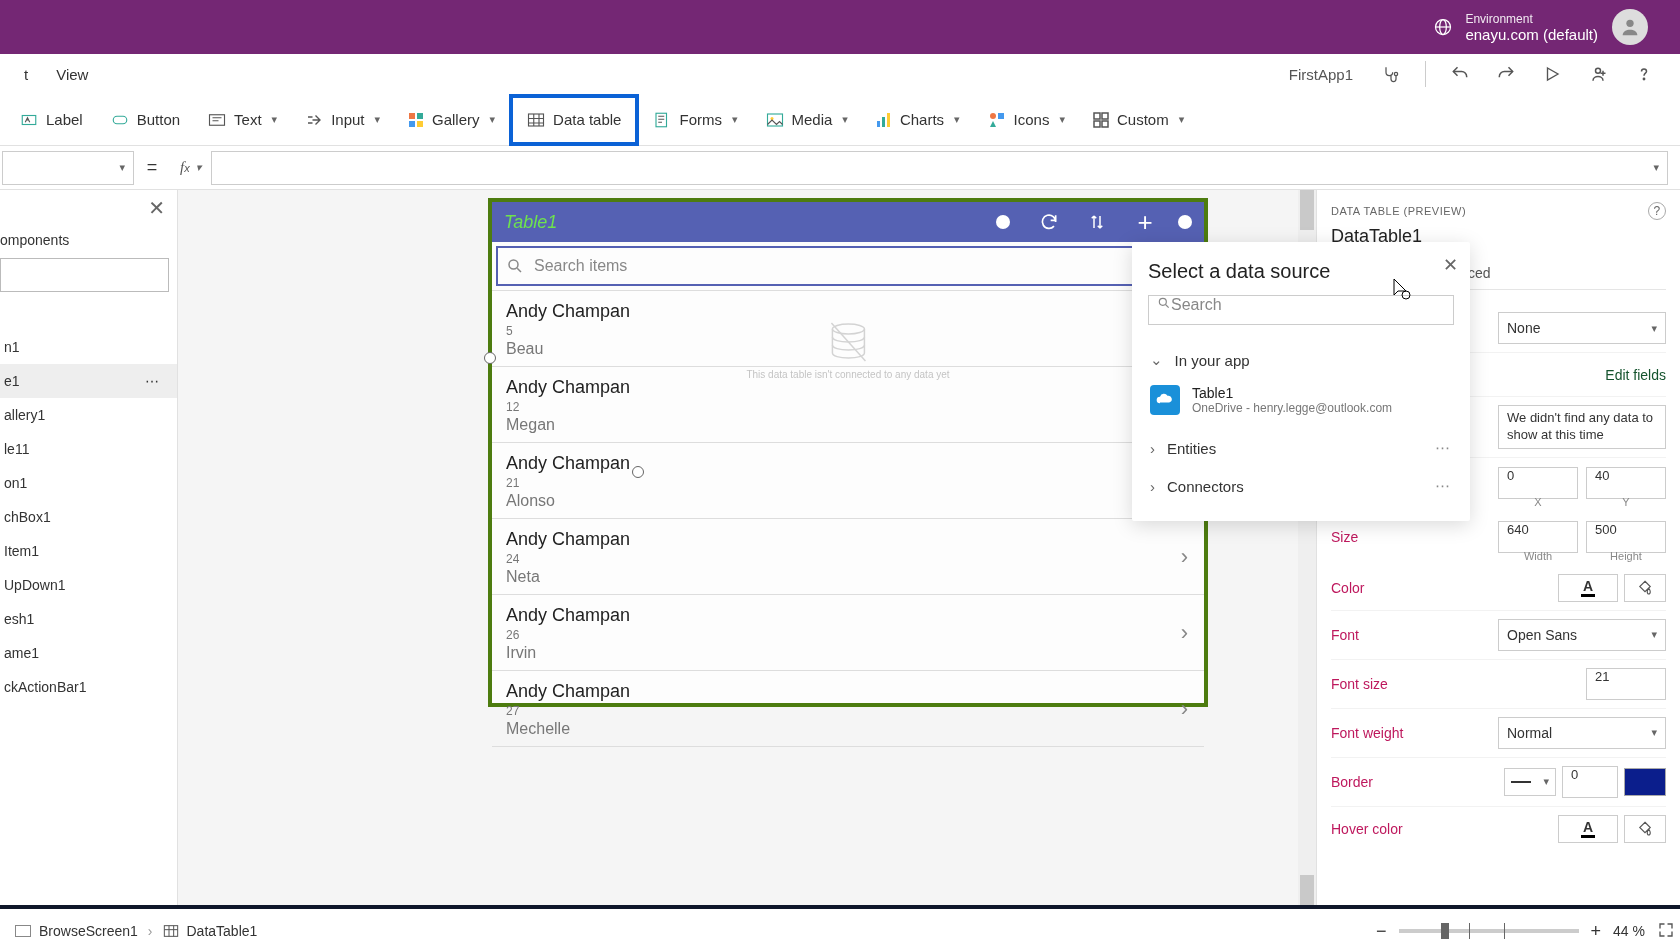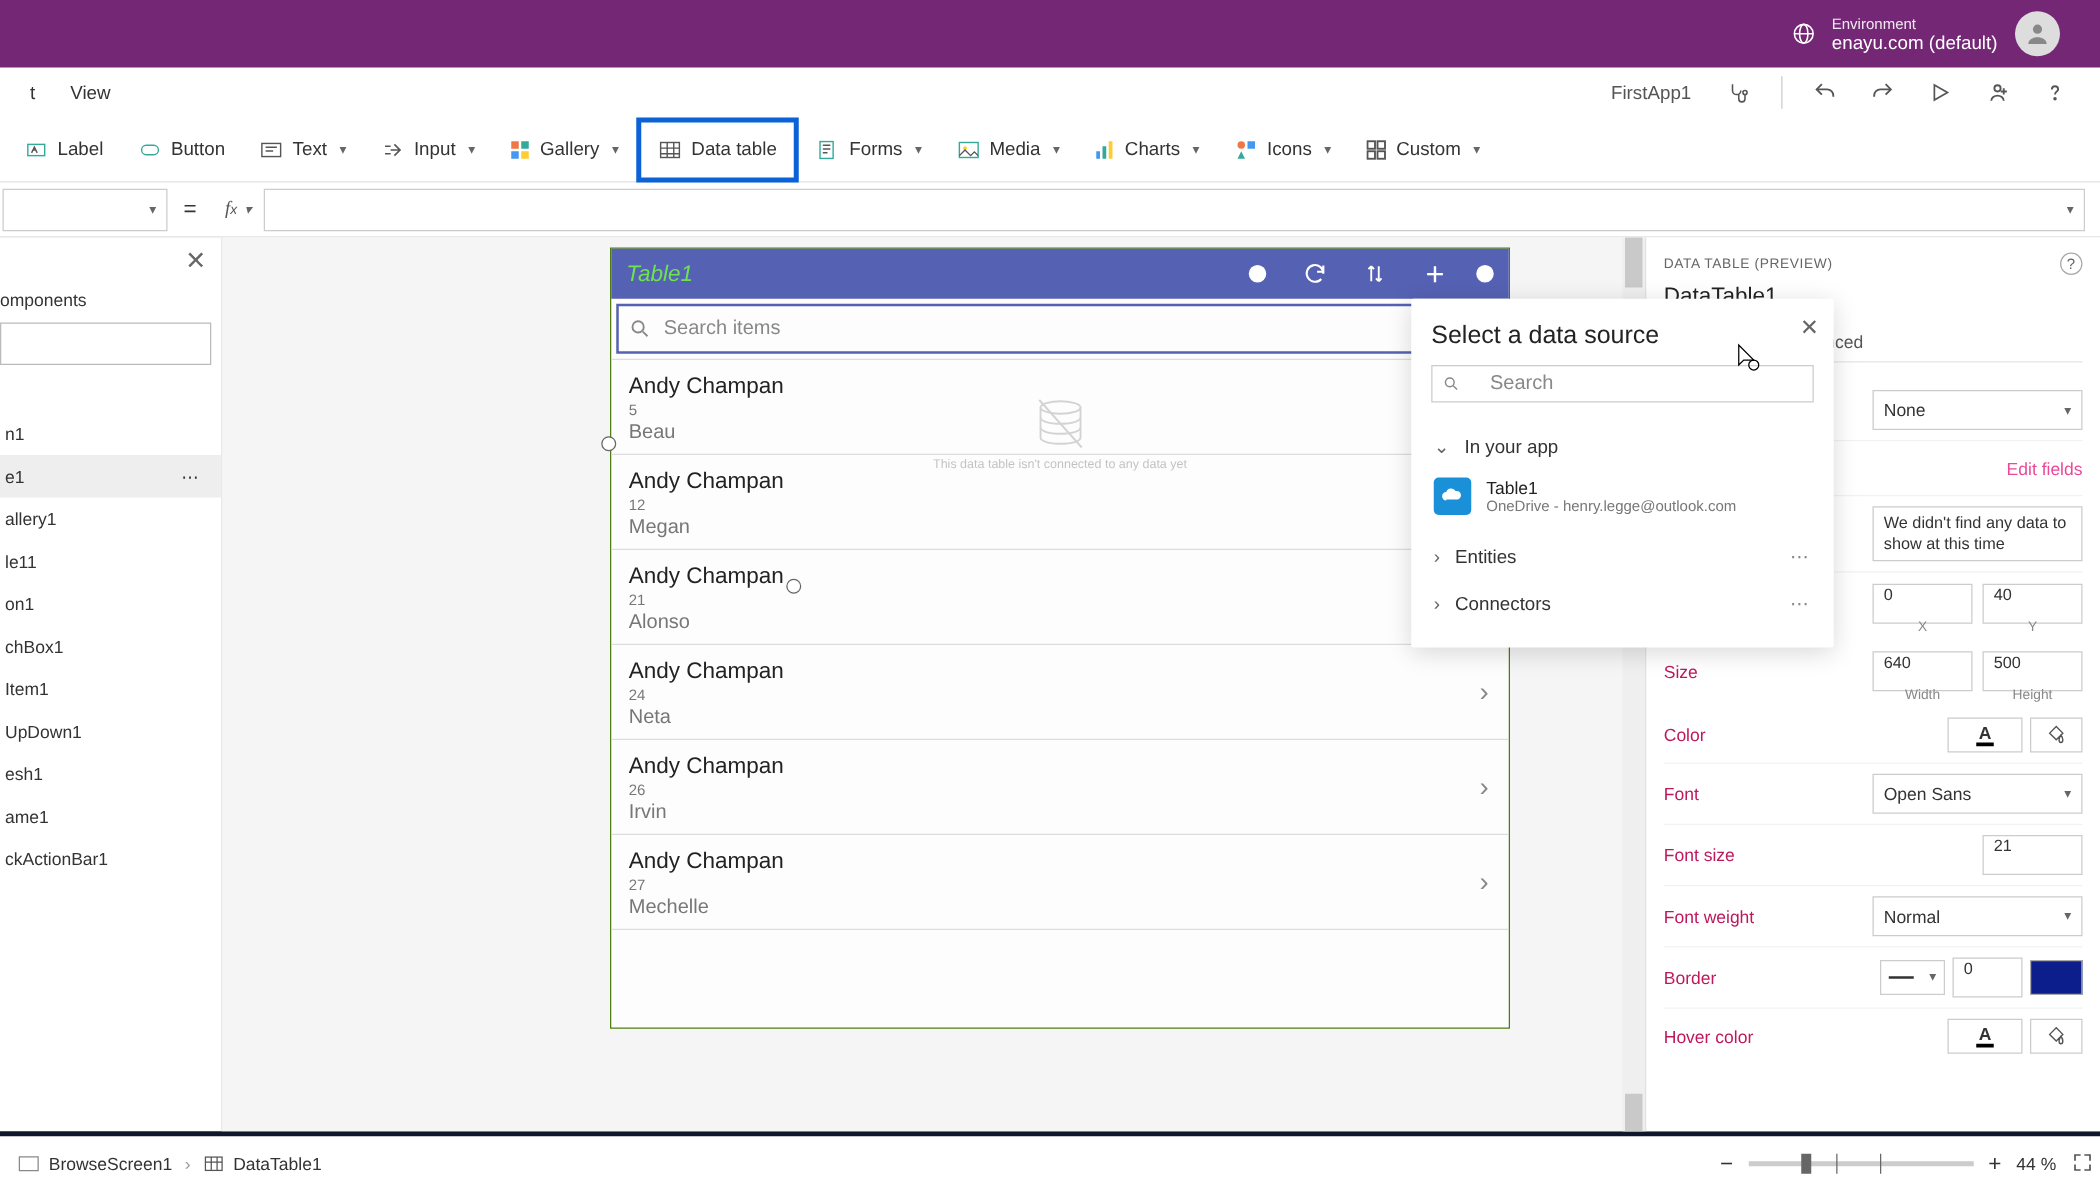--- a/index.html
+++ b/index.html
@@ -48,21 +48,21 @@
   .tree-item { height: 34px; display: flex; align-items: center; padding-left: 4px; white-space: nowrap; }
   .tree-item.selected { background: #eee; justify-content: space-between; padding-right: 18px; }
   
   
   .canvas-area { flex: 1; background: #f5f5f5; position: relative; }
   .vscrollbar { position: absolute; right: 0; top: 0; width: 18px; height: 100%; background: #efefef; }
   .vscrollbar .thumb { position: absolute; left: 2px; top: 0; width: 14px; height: 40px; background: #c9c9c9; }
   .vscrollbar .thumb2 { position: absolute; left: 2px; bottom: 0; width: 14px; height: 30px; background: #c9c9c9; }
   
   
-  .sel-frame { position: absolute; left: 310px; top: 8px; width: 720px; height: 625px; border: 1px solid #4d7c0f; background: #fdfdfd; }
+  .sel-frame { position: absolute; left: 310px; top: 8px; width: 720px; height: 509px; border: 4px solid #4d7c0f; background: #fdfdfd; }
   .gal-header { height: 40px; background: #5561b3; display: flex; align-items: center; padding: 0 12px; gap: 10px; }
   .gal-title { color: #6ee24f; font-style: italic; font-size: 18px; flex: 1; }
   .hdr-icon { width: 38px; height: 28px; display: flex; align-items: center; justify-content: center; color: #fff; }
   .circ-dot { width: 14px; height: 14px; border-radius: 50%; background: #fff; margin-right: 10px; }
   
   .search-box { margin: 4px 4px 0 4px; height: 40px; border: 2px solid #5561b3; display: flex; align-items: center; padding: 0 8px; gap: 10px; color: #888; }
   
   .list { border-top: 1px solid #ddd; margin-top: 4px; overflow: hidden; }
   .list-row { border-bottom: 1px solid #ddd; padding: 10px 14px 8px 14px; position: relative; }
   .list-row .title { font-size: 18px; color: #222; }
@@ -75,21 +75,21 @@
   .watermark svg { display: block; margin: 0 auto; }
   .watermark .wm-text { font-size: 10px; color: #555; margin-top: 6px; }
   
   
   .handle { position: absolute; width: 12px; height: 12px; border: 1px solid #666; background: #fff; border-radius: 50%; }
   
   
   .popup { position: absolute; left: 640px; top: 40px; width: 338px; background: #fff; box-shadow: 0 4px 20px rgba(0,0,0,0.15); border-radius: 2px; padding: 18px 16px 16px 16px; z-index: 20; }
   .popup h3 { font-size: 20px; font-weight: 400; color: #222; margin-bottom: 12px; }
   .popup .close { position: absolute; right: 12px; top: 12px; font-size: 18px; color: #666; cursor: pointer; }
-  .popup-search { height: 30px; border: 1px solid #ccc; display: flex; align-items: center; padding: 0 8px; gap: 24px; color: #888; margin-bottom: 16px; }
+  .popup-search { height: 30px; border: 1px solid #ccc; display: flex; align-items: flex-start; padding: 0 8px; gap: 0; color: #888; margin-bottom: 16px; }
   .popup-section { display: flex; align-items: center; gap: 12px; padding: 10px 2px; color: #333; font-size: 15px; }
   .popup-section .exp { color: #666; }
   .popup-section .dots { margin-left: auto; color: #888; letter-spacing: 2px; }
   .ds-item { display: flex; align-items: center; gap: 12px; padding: 6px 2px 14px 2px; }
   .ds-icon { width: 30px; height: 30px; background: #1a90d9; border-radius: 4px; display: flex; align-items: center; justify-content: center; color: #fff; }
   .ds-text .t { font-size: 14px; color: #222; }
   .ds-text .s { font-size: 12px; color: #777; }
   
   .cursor { position: absolute; left: 900px; top: 75px; z-index: 30; pointer-events: none; }
   
@@ -97,21 +97,21 @@
   .props { width: 364px; border-left: 1px solid #e1e1e1; background: #fff; display: flex; flex-direction: column; padding: 12px 14px 0 14px; font-size: 14px; color: #333; overflow: hidden; }
   .props-header { font-size: 11px; color: #666; letter-spacing: 0.5px; display: flex; justify-content: space-between; align-items: center; }
   .props-name { font-size: 18px; color: #222; margin: 6px 0 12px 0; }
   .props-tabs { display: flex; gap: 22px; border-bottom: 1px solid #e5e5e5; margin-bottom: 14px; }
   .props-tab { padding: 6px 2px; font-size: 14px; color: #555; cursor: pointer; }
   .props-tab.active { color: #111; font-weight: 600; border-bottom: 2px solid #742774; }
   .prow { display: flex; align-items: center; justify-content: space-between; padding: 8px 0; border-bottom: 1px solid #f2f2f2; min-height: 44px; }
   .prow .label { color: #be185d; text-align: right; }
   .prow .val { display: flex; align-items: center; gap: 6px; }
   .select-box { width: 168px; height: 32px; border: 1px solid #ccc; display: flex; align-items: center; justify-content: space-between; padding: 0 8px; }
-  .link-btn { color: #ec4899; font-size: 14px; cursor: pointer; }
+  .link-btn { color: #14532d; font-size: 14px; cursor: pointer; }
   .text-input { width: 168px; height: 32px; border: 1px solid #ccc; padding: 0 8px; font-size: 13px; color: #333; }
   .text-input.small { width: 80px; }
   .toggle { display: flex; align-items: center; gap: 8px; }
   .toggle-track { width: 44px; height: 22px; background: #742774; border-radius: 11px; position: relative; }
   .toggle-knob { width: 18px; height: 18px; background: #fff; border-radius: 50%; position: absolute; right: 2px; top: 2px; }
   .dual-inputs { display: flex; gap: 8px; }
   .axis-labels { display: flex; gap: 8px; justify-content: flex-end; font-size: 11px; color: #888; margin-top: -6px; margin-bottom: 4px; }
   .axis-labels span { width: 80px; text-align: center; }
   .color-chip { width: 42px; height: 28px; background: #0b1e8c; border: 1px solid #aaa; }
   .font-preview { width: 60px; height: 28px; border: 1px solid #ccc; display: flex; align-items: center; justify-content: center; }

